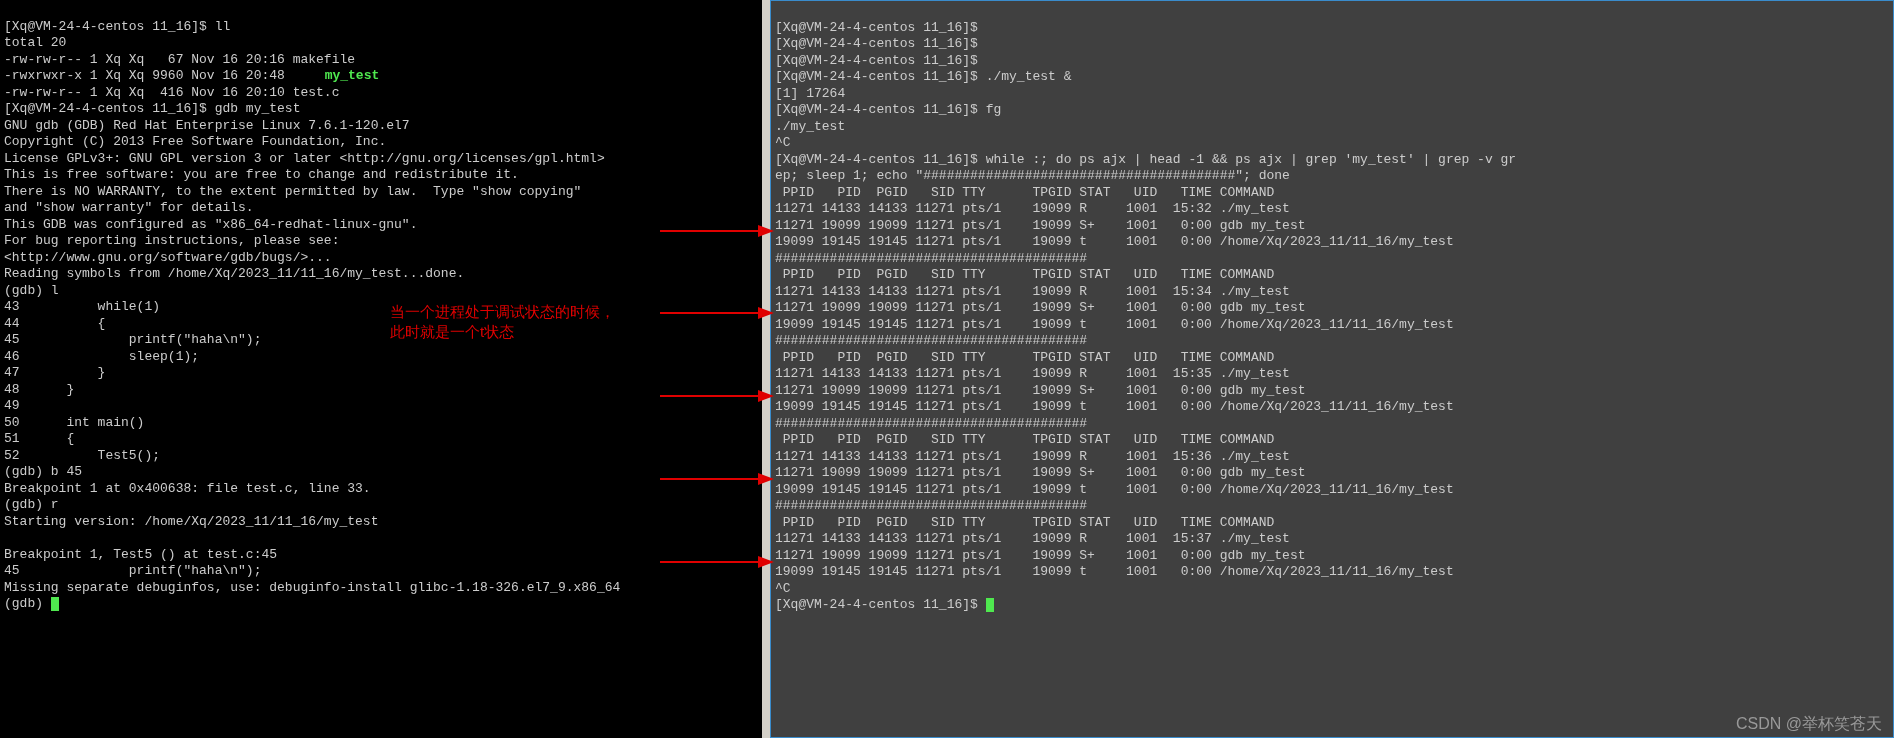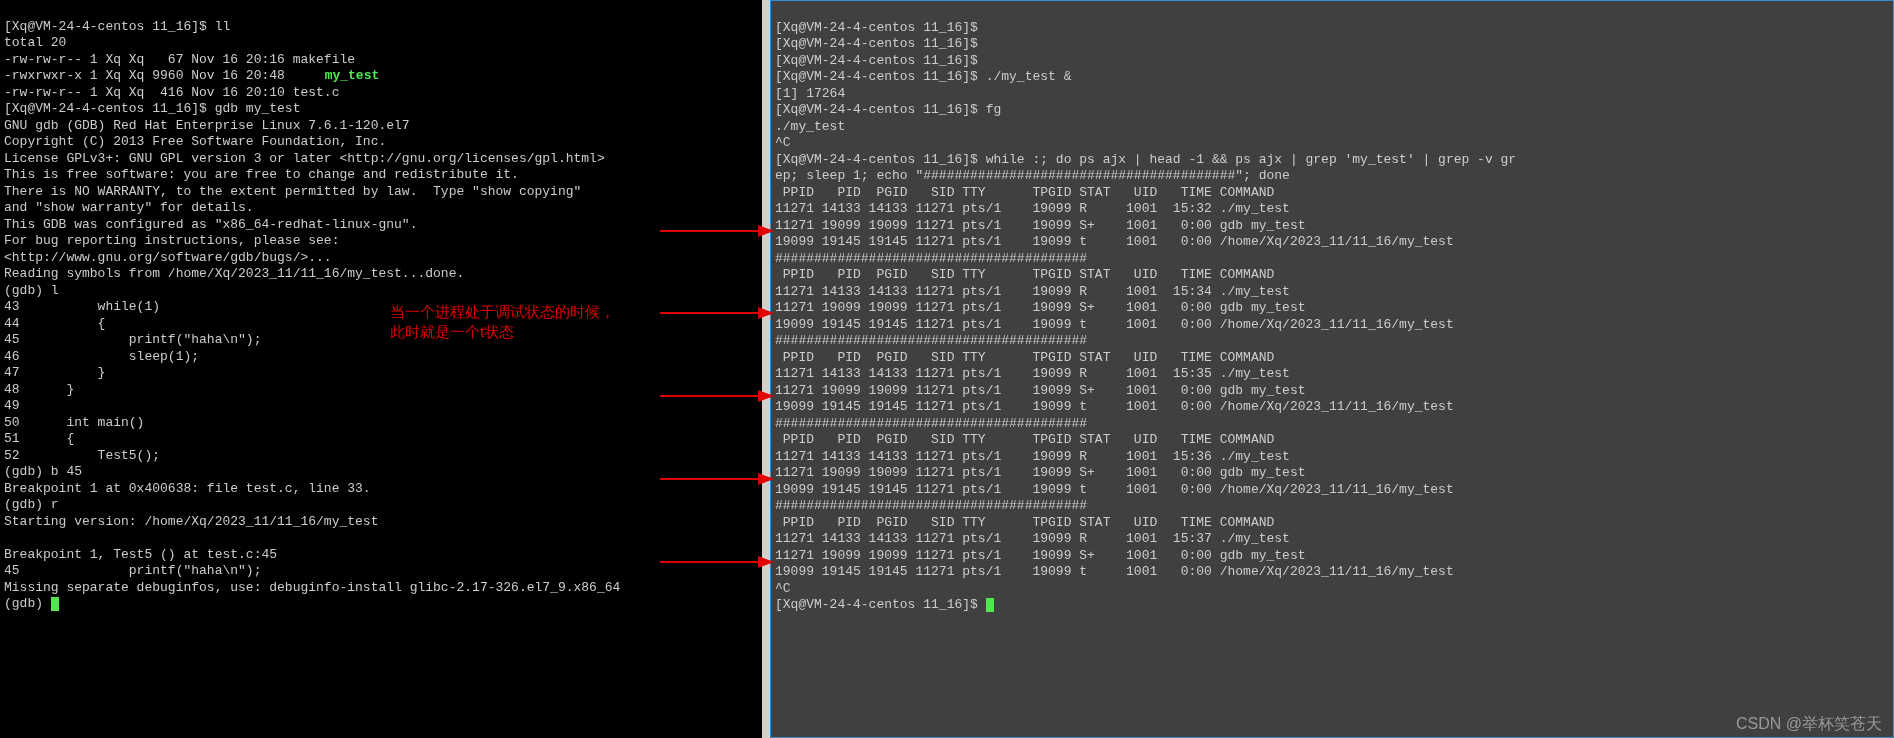--- a/index.html
+++ b/index.html
@@ -99,21 +99,21 @@
 50      int main()
 51      {
 52          Test5();</span>
 <span>(gdb) b 45</span>
 <span>Breakpoint 1 at 0x400638: file test.c, line 33.</span>
 <span>(gdb) r</span>
 <span>Starting version: /home/Xq/2023_11/11_16/my_test</span>
 
 <span>Breakpoint 1, Test5 () at test.c:45
 45              printf("haha\n");
-Missing separate debuginfos, use: debuginfo-install glibc-2.17-326.el7_9.x86_64</span>
+Missing separate debuginfos, use: debuginfo-install glibc-1.18-326.el7_9.x86_64</span>
 <span>(gdb) </span><span class="cursor"></span>
     <div class="annotation">
       <div>当一个进程处于调试状态的时候，</div>
       <div>此时就是一个t状态</div>
     </div>
   </div>
 
   <div class="right-pane">
 <span>[Xq@VM-24-4-centos 11_16]$ </span>
 <span>[Xq@VM-24-4-centos 11_16]$ </span>

